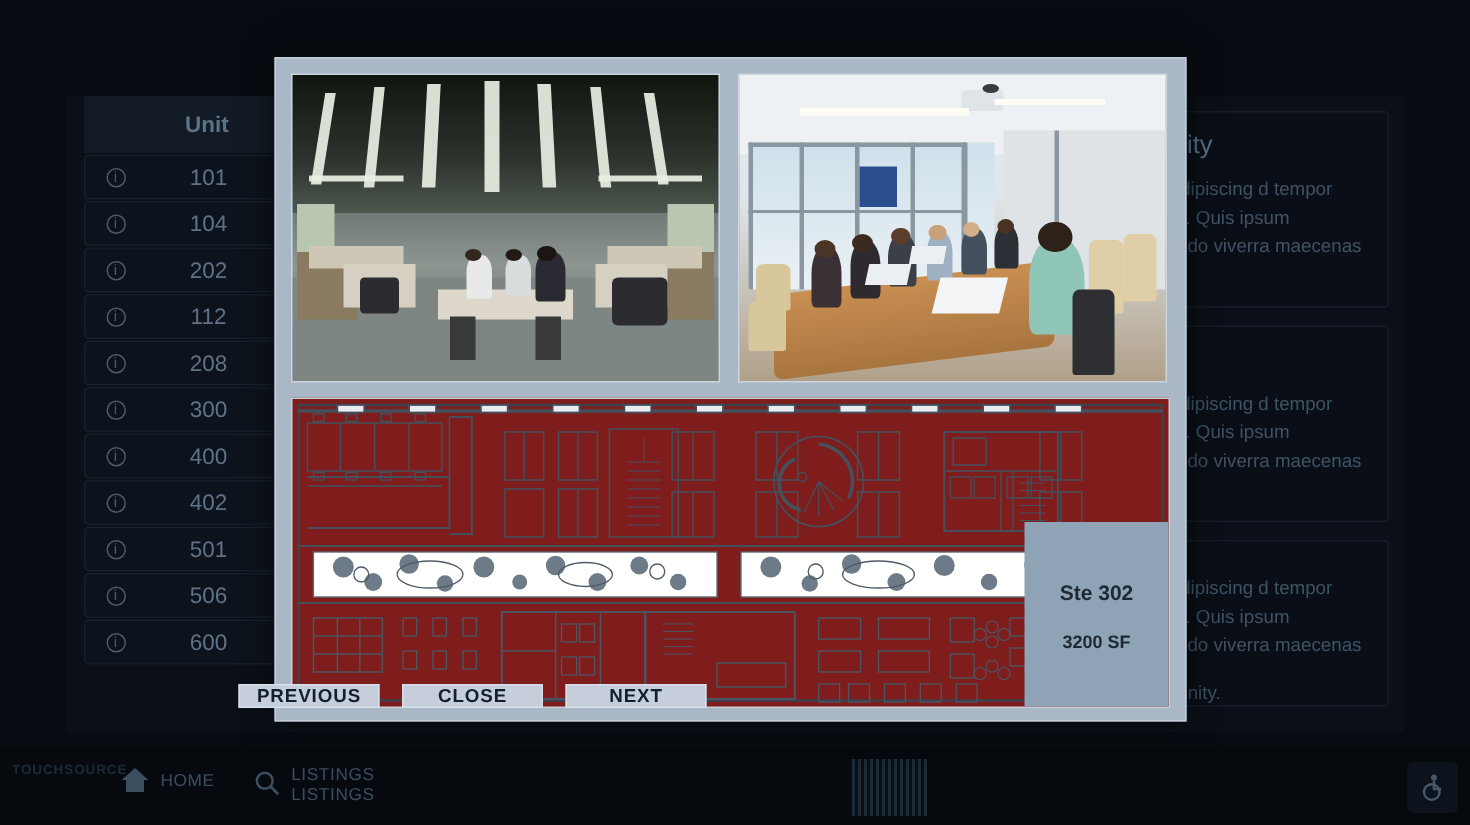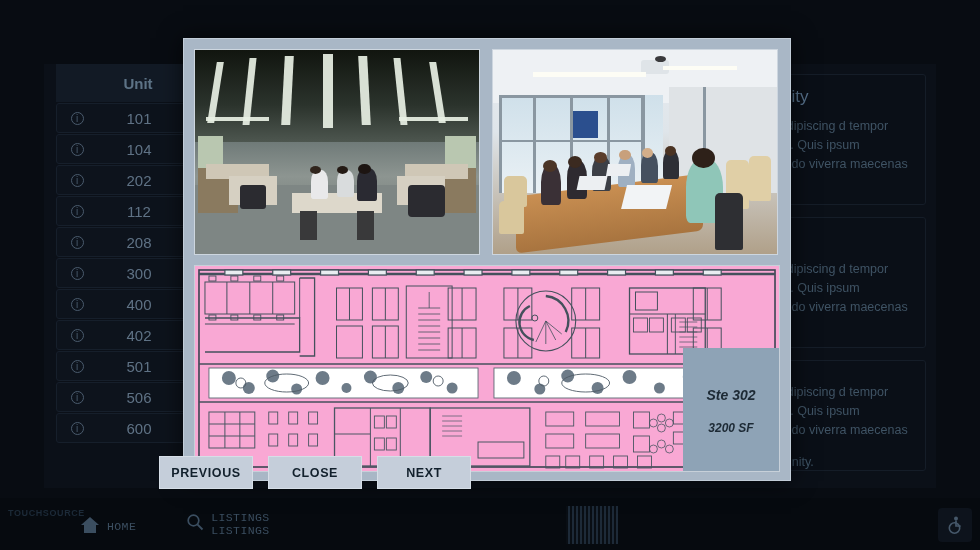--- a/index.html
+++ b/index.html
@@ -69,21 +69,21 @@
   }
   .logo {
     position: absolute; left: 8px; bottom: 32px; color: #1c2a38;
     font-size: 9px; letter-spacing: .6px; font-weight: bold;
   }
   .navitem {
     display: flex; align-items: center; gap: 7px; color: #3b4e60;
     font-size: 11.5px; line-height: 1.15; letter-spacing: .4px;
   }
   .navitem .lbl { display: flex; flex-direction: column; }
-  .nav-group { display: flex; align-items: flex-end; gap: 50px; margin-left: 80px; font-family: Liberation Mono, monospace; }
+  .nav-group { display: flex; align-items: flex-start; gap: 26px; margin-left: 80px; }
   .access-btn {
     position: absolute; right: 8px; bottom: 8px; width: 34px; height: 34px;
     background: #0d131c; border-radius: 4px;
     display: flex; align-items: center; justify-content: center; color: #46586a;
   }
   .qr {
     position: absolute; left: 566px; bottom: 6px; width: 52px; height: 38px;
     background:
       repeating-linear-gradient(90deg,#0a0f16 0 2px,#223040 2px 4px),
       #0a0f16;
@@ -122,35 +122,35 @@
   .ph2 .mullion { position:absolute; background:#8a97a1; }
   .ph2 .table2 { position:absolute; left:8%; bottom:6%; width:66%; height:28%;
      background: linear-gradient(180deg,#c98f52,#a8743f); border-radius:6px; transform: skewY(-7deg); }
   .ph2 .chair { position:absolute; background:#d9c79c; border-radius:5px 5px 2px 2px; }
   .ph2 .pers2 { position:absolute; border-radius:45% 45% 12% 12%; }
   .ph2 .proj { position:absolute; background:#dfe4e8; border-radius:3px; }
 
   
   .fp-wrap {
     margin-top: 10px; height: 207px; position: relative;
-    background: #f9a8d4; border: 1px solid #c7d0d9; overflow: hidden; font-style: italic;
+    background: #7f1d1d; border: 1px solid #c7d0d9; overflow: hidden;
   }
   .fp-svg { display:block; width:100%; height:100%; }
   .ste-tag {
     position: absolute; right: 0; top: 82px; width: 96px; height: 125px;
     background: #8ea3b6; color: #1d2a35;
     display: flex; flex-direction: column; align-items: center; justify-content: center; gap: 18px;
   }
   .ste-tag .t1 { font-size: 14px; font-weight: bold; }
   .ste-tag .t2 { font-size: 12px; font-weight: bold; }
 
   
   .mbtns { position: absolute; left: 159px; top: 456px; display: flex; gap: 15px; }
   .mbtn {
-    width: 94px; height: 33px; background: #c5ceda; color: #12202c;
+    width: 94px; height: 16px; background: #c5ceda; color: #12202c;
     font-size: 12.5px; font-weight: bold; letter-spacing: .6px;
     display: flex; align-items: center; justify-content: center;
     border: 1px solid #d6dee7; cursor: pointer;
   }
 </style>
 </head>
 <body>
 
 <div id="app">
 

